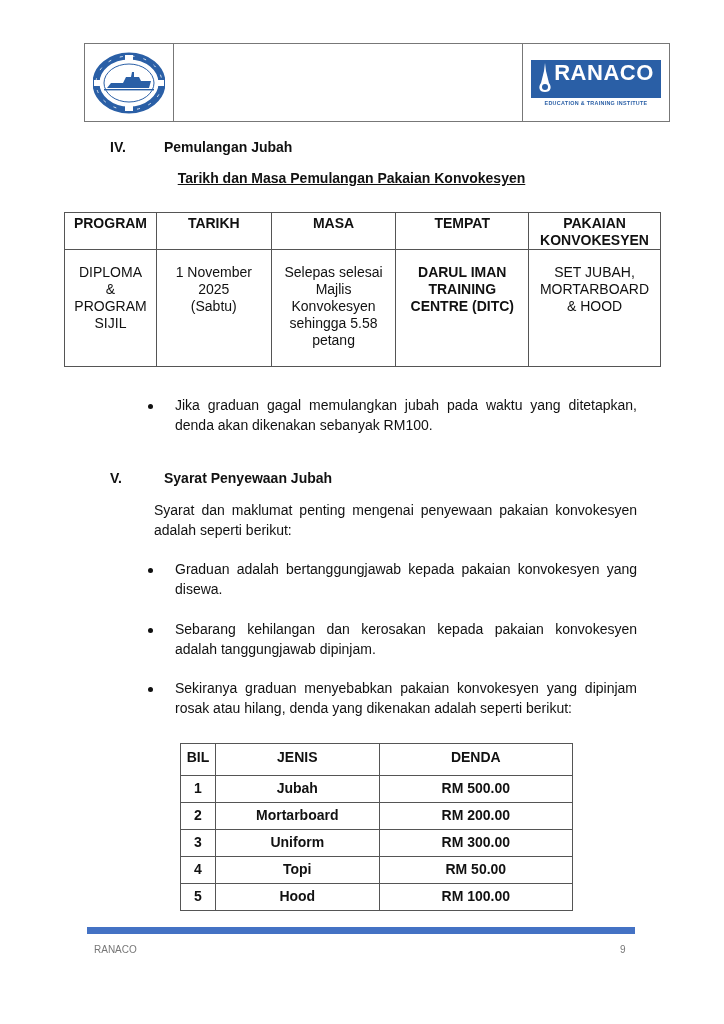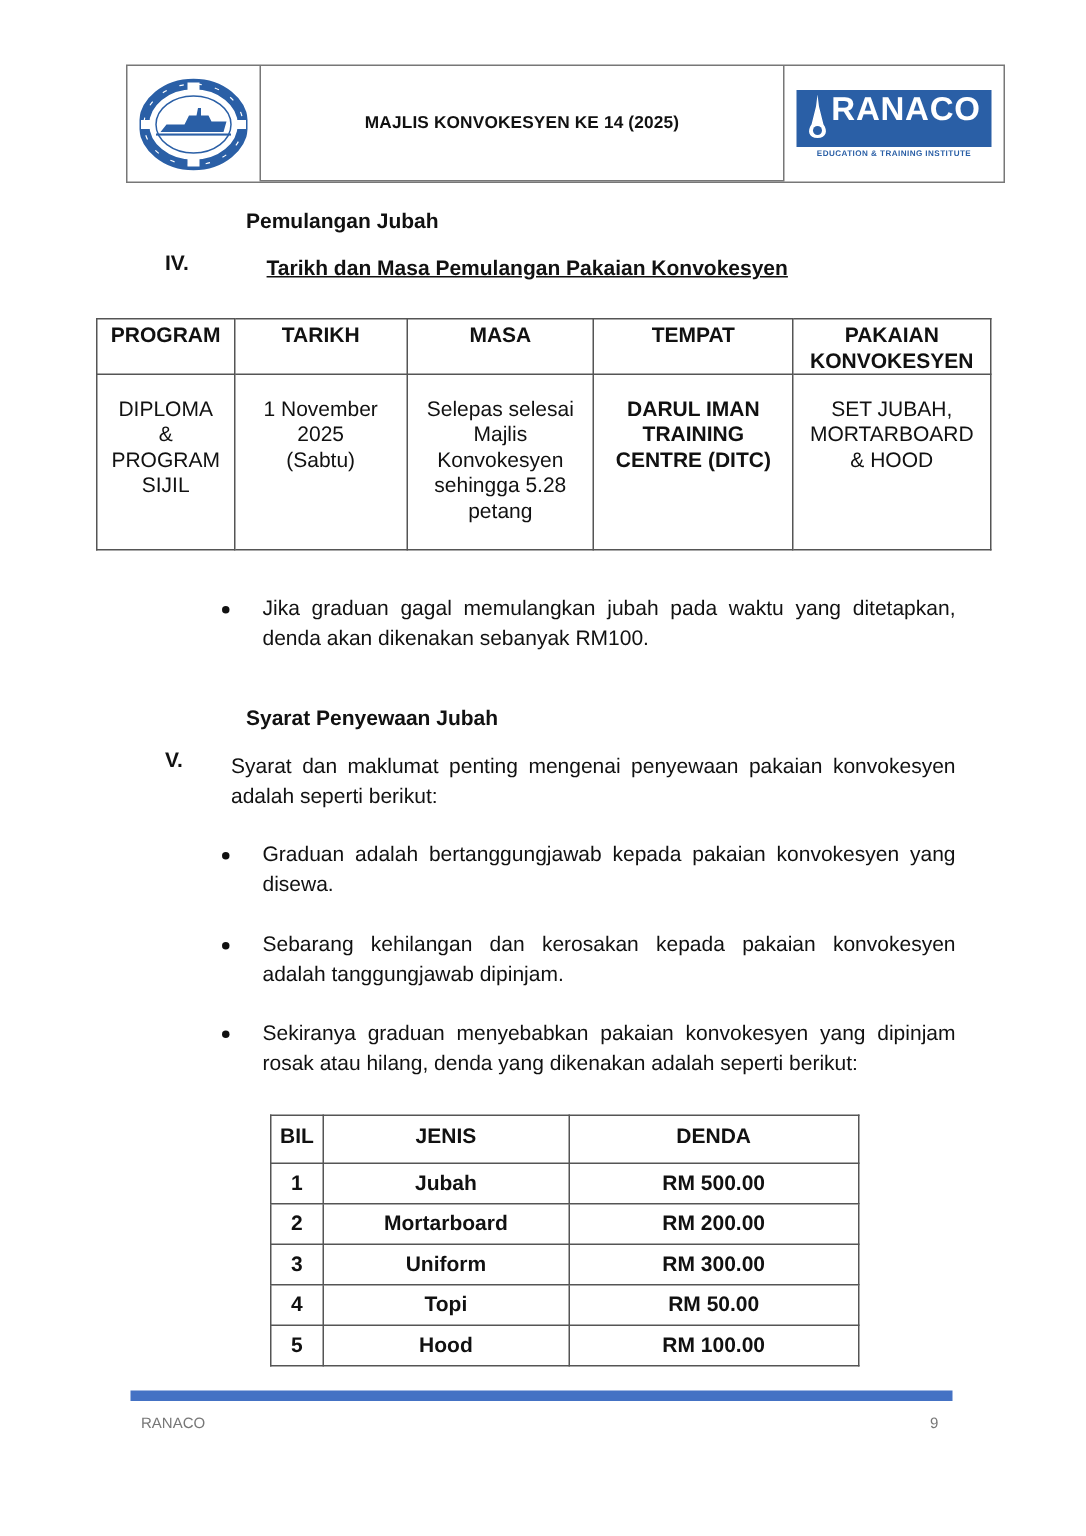--- a/index.html
+++ b/index.html
@@ -36,21 +36,21 @@
     .ranaco-logo .tower { position: absolute; left: 6px; top: 3px; }
     .ranaco-tag {
       font-size: 5.4px; color: #2a5fa6; font-weight: bold; letter-spacing: 0.3px;
       text-align: center; margin-top: 2px;
     }
 
     
     .sec-title {
       position: absolute; font-weight: bold; font-size: 14px; padding-left: 10px;
     }
-    .sec-num { position: absolute; font-weight: bold; font-size: 14px; margin-top: 28px; }
+    .sec-num { position: absolute; font-weight: bold; font-size: 14px; }
     .subtitle {
       position: absolute; left: 0; width: 703px; text-align: center;
       font-weight: bold; font-size: 14px; text-decoration: underline; top: 170px;
     }
     .para {
       position: absolute; font-size: 14px; line-height: 20px; text-align: justify;
     }
     .bullet-dot {
       position: absolute; width: 5px; height: 5px; border-radius: 50%; background: #111;
     }
@@ -87,21 +87,20 @@
       <ellipse cx="36" cy="31" rx="25" ry="19" fill="#fff" stroke="#2a5fa6" stroke-width="1"></ellipse>
       <path d="M14 36 L18 31 L30 31 L33 25 L38 25 L39 20 L41 20 L41 25 L46 25 L48 29 L58 29 L56 36 Z" fill="#2a5fa6"></path>
       <rect x="11" y="37" width="50" height="1.4" fill="#2a5fa6"></rect>
       <rect x="32" y="3" width="8" height="6" fill="#fff"></rect>
       <rect x="32" y="53" width="8" height="6" fill="#fff"></rect>
       <rect x="1" y="28" width="6" height="6" fill="#fff"></rect>
       <rect x="65" y="28" width="6" height="6" fill="#fff"></rect>
     </svg>
   </div>
   <div class="hdr-mid">
-    <div class="row top">MAJLIS KONVOKESYEN KE 14 (2025)</div>
   </div>
   <div class="hdr-logo-right">
     <div>
       <div class="ranaco-logo">
         <svg class="tower" width="16" height="30" viewBox="0 0 16 30">
           <path d="M8 0 L9 8 L12 20 C15 24 14 29 8 29 C2 29 1 24 4 20 L7 8 Z" fill="#fff"></path>
           <circle cx="8" cy="24" r="3" fill="#2a5fa6"></circle>
         </svg>
         <div class="word">RANACO</div>
       </div>
@@ -139,21 +138,21 @@
     </td>
     <td>
       <div>1 November</div>
       <div>2025</div>
       <div>(Sabtu)</div>
     </td>
     <td>
       <div>Selepas selesai</div>
       <div>Majlis</div>
       <div>Konvokesyen</div>
-      <div>sehingga 5.28</div>
+      <div>sehingga 5.58</div>
       <div>petang</div>
     </td>
     <td class="bold">
       <div>DARUL IMAN</div>
       <div>TRAINING</div>
       <div>CENTRE (DITC)</div>
     </td>
     <td>
       <div>SET JUBAH,</div>
       <div>MORTARBOARD</div>

